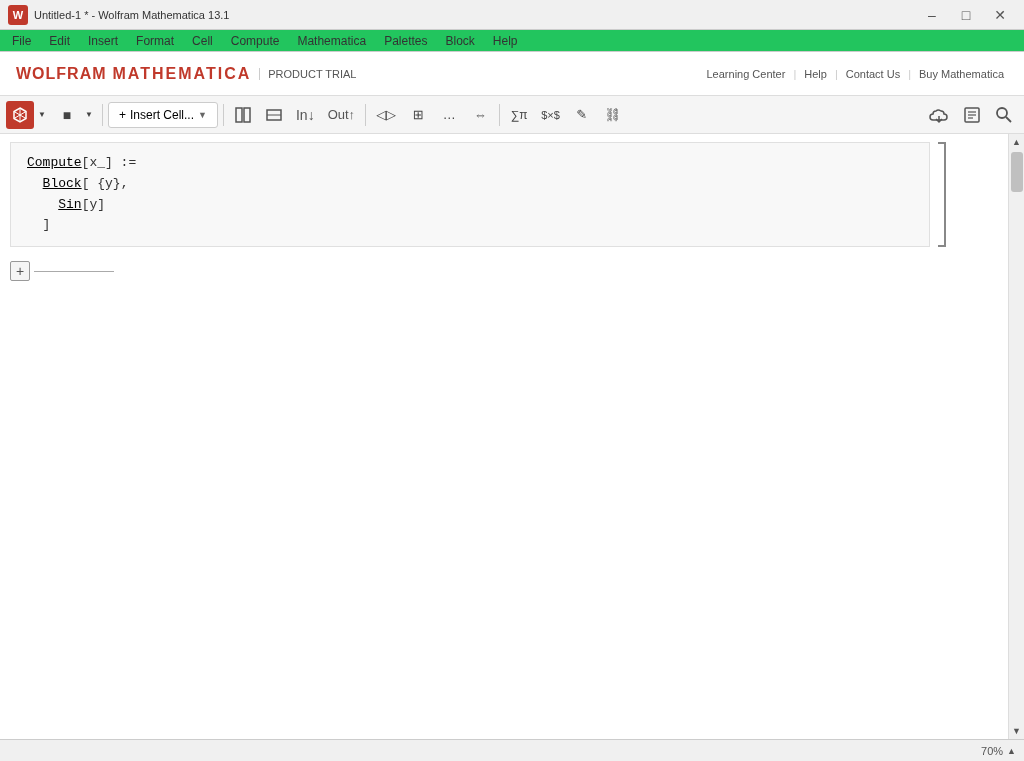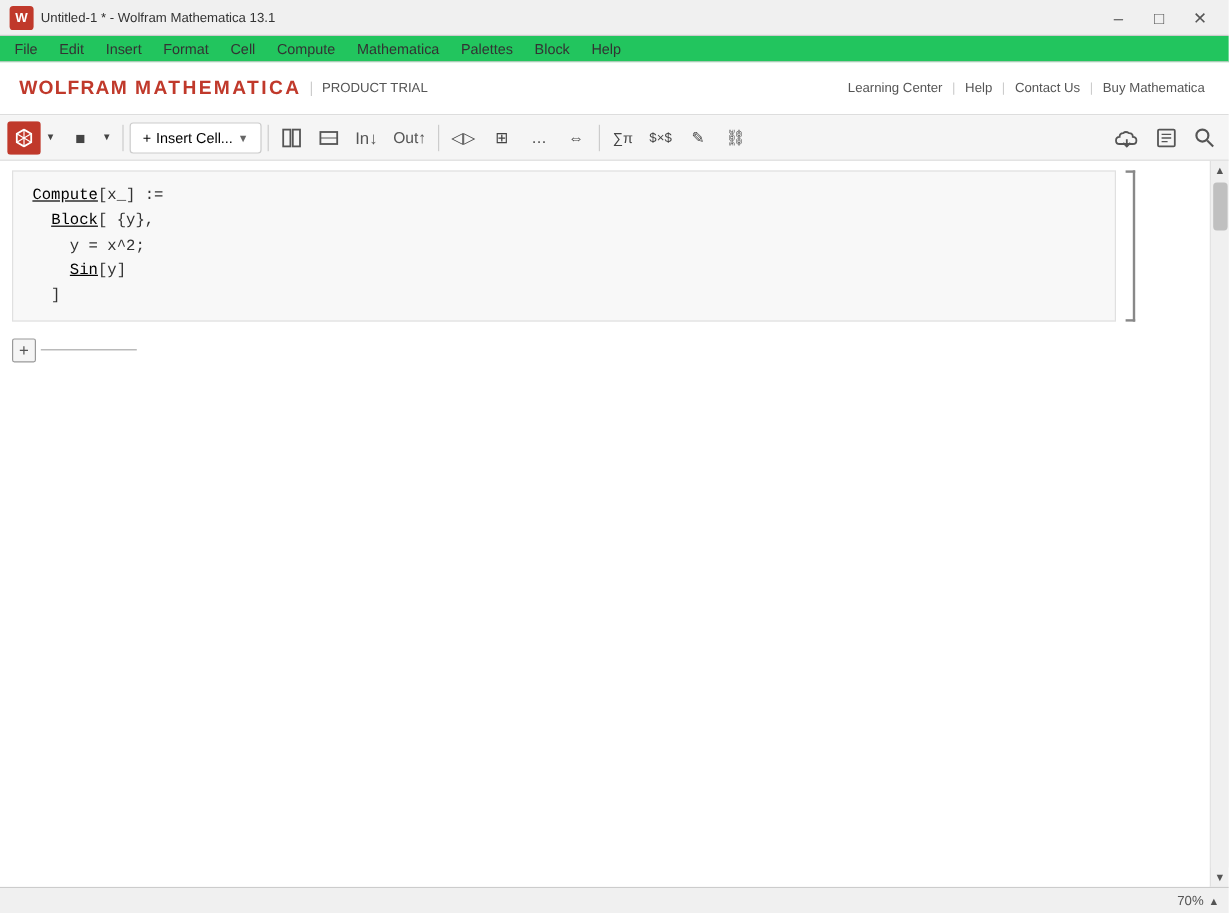--- a/index.html
+++ b/index.html
@@ -379,21 +379,20 @@
 </div>
 
 <div id="main-area">
   <div id="notebook-area">
 
     <div id="cell-container">
       <div class="cell-block">
         <div id="code-cell">
           <div class="code-line"><span class="kw-blue">Compute</span>[x_] :=</div>
           <div class="code-line">  <span class="kw-blue">Block</span>[ {y},</div>
-          <div class="code-line">    y = x^2;</div>
           <div class="code-line">    <span class="kw-blue">Sin</span>[y]</div>
           <div class="code-line">  ]</div>
         </div>
 
         <div style="position:absolute;right:12px;top:0;bottom:0;width:10px;display:flex;flex-direction:column;">
           <div style="width:8px;height:8px;border-top:2px solid #888;border-right:2px solid #888;margin-left:auto;"></div>
           <div style="flex:1;width:2px;background:#888;margin-left:auto;"></div>
           <div style="width:8px;height:8px;border-bottom:2px solid #888;border-right:2px solid #888;margin-left:auto;"></div>
         </div>
       </div>

